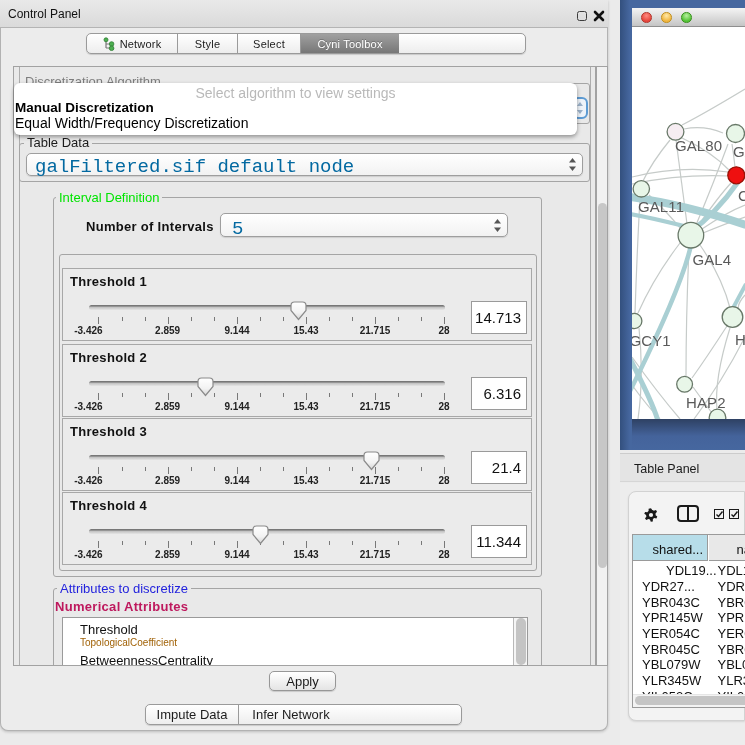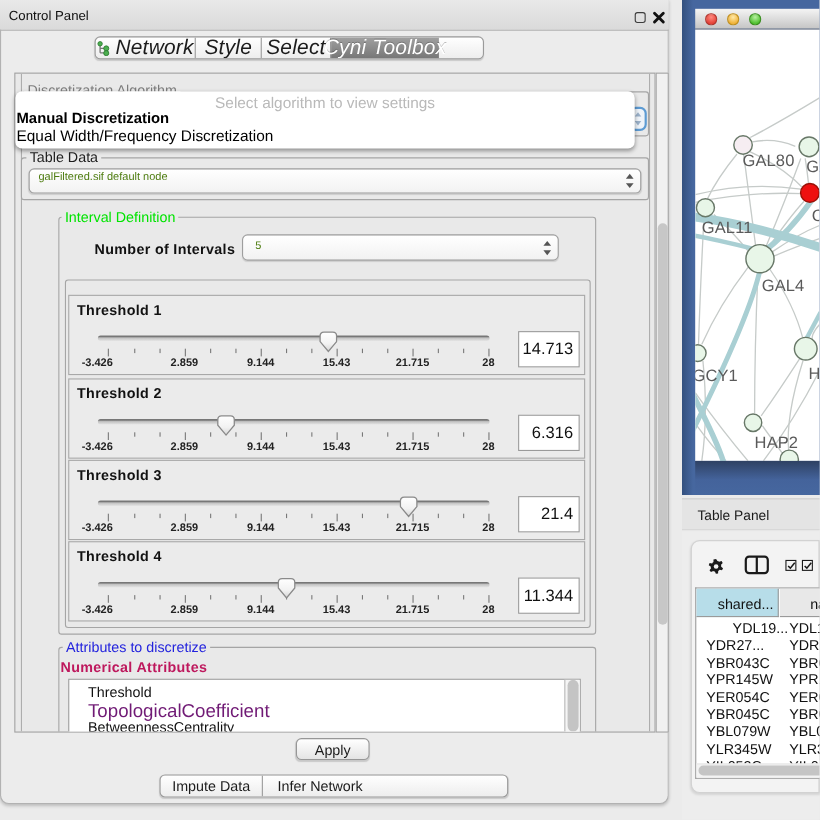--- a/index.html
+++ b/index.html
@@ -2,21 +2,21 @@
 <html><head><meta charset="utf-8">
 <style>
 *{margin:0;padding:0;box-sizing:border-box;}
 html,body{width:745px;height:745px;overflow:hidden;background:#ebebeb;
  font-family:"Liberation Sans",sans-serif;}
 .abs{position:absolute;}
 .grp{position:absolute;border:1px solid #a5a5a5;border-radius:3px;}
 .glabel{position:absolute;background:#e9e9e9;padding:0 3px;white-space:nowrap;}
 .combo{position:absolute;background:linear-gradient(#ffffff,#f2f2f2);
  border:1px solid #9e9e9e;border-radius:5px;box-shadow:0 1px 1px rgba(0,0,0,.12);}
-.ctext{position:absolute;font-size:10px;color:#4d7c0f;white-space:nowrap;}
+.ctext{position:absolute;font-size:19px;color:#0369a1;white-space:nowrap;font-family:Liberation Mono, monospace;}
 .seg{position:absolute;height:21px;display:flex;border:1px solid #9a9a9a;font-size:13px;
  border-radius:5px;overflow:hidden;background:linear-gradient(#ffffff,#ededed);
  box-shadow:0 1px 1px rgba(0,0,0,.15);}
 .seg div{height:100%;display:flex;align-items:center;justify-content:center;
  font-size:inherit;color:#1c1c1c;border-right:1px solid #9a9a9a;white-space:nowrap;}
 .seg div:last-child{border-right:none;}
 .seg div.sel{background:linear-gradient(#a0a0a0,#777777);color:#ffffff;
  text-shadow:0 -1px 0 rgba(0,0,0,.25);}
 .tick{position:absolute;width:1px;background:#787878;}
 .tlabel{position:absolute;font-size:10px;font-weight:bold;color:#222;
@@ -32,21 +32,21 @@
 .rowtxt{position:absolute;font-size:13px;color:#111;white-space:nowrap;}
 </style></head><body>
 
 <div class="abs" style="left:0;top:0;width:608px;height:731px;background:#ececec;border:1px solid #b2b2b2;border-top:none;border-radius:0 0 8px 8px;box-shadow:0 1px 3px rgba(0,0,0,.2);"></div>
 <div class="abs" style="left:0;top:0;width:608px;height:28px;background:linear-gradient(#e9e9e9,#dadada);border-bottom:1px solid #b4b4b4;"></div>
 <div class="abs" style="left:8px;top:7px;font-size:12px;color:#111;">Control Panel</div>
 <div class="abs" style="left:577px;top:11px;width:10px;height:10px;border:1.6px solid #3c3c3c;border-radius:2.5px;"></div>
 <svg class="abs" style="left:593px;top:10px;" width="12" height="12" viewBox="0 0 12 12">
     <path d="M2 2 L10 10 M10 2 L2 10" stroke="#111" stroke-width="2.6" stroke-linecap="round"></path>
   </svg>
-<div class="seg" style="left:86px;top:33px;width:354px;font-size:19px;letter-spacing:0.2px;font-style:italic;">
+<div class="seg" style="left:86px;top:33px;width:440px;font-size:11px;letter-spacing:0.2px;">
 <div style="width:91px;"><svg width="13" height="14" viewBox="0 0 13 14" style="margin-right:4px;">
         <path d="M3 3 V11 M3 7 H8 M3 11 H8" stroke="#777" stroke-width="1.2" fill="none"></path>
         <circle cx="3" cy="2.8" r="2" fill="#4caf50" stroke="#2e7d32" stroke-width="0.8"></circle>
         <circle cx="8.6" cy="7" r="2.3" fill="#4caf50" stroke="#2e7d32" stroke-width="0.8"></circle>
         <circle cx="8.6" cy="11.3" r="2.3" fill="#4caf50" stroke="#2e7d32" stroke-width="0.8"></circle>
       </svg>Network</div>
 <div style="width:60px;">Style</div>
 <div style="width:63px;">Select</div>
 <div class="sel" style="width:98px;">Cyni Toolbox</div>
 </div>
@@ -226,21 +226,21 @@
           </defs>
           <path d="M1 4.5 Q1 1 4.5 1 L12.5 1 Q16 1 16 4.5 L16 9.5 L8.5 18.5 L1 9.5 Z" fill="url(#tg)" stroke="#8a8a8a" stroke-width="1.2"></path>
         </svg>
 <div class="vbox" style="left:408px;top:32px;">11.344</div>
 </div>
 <div class="grp" style="left:53px;top:588px;width:489px;height:90px;"></div>
 <div class="glabel" style="left:57px;top:581px;font-size:13px;color:#2323dd;">Attributes to discretize</div>
 <div class="abs" style="left:55px;top:599px;font-size:13px;font-weight:bold;color:#be185d;letter-spacing:0.3px;">Numerical Attributes</div>
 <div class="abs" style="left:62px;top:617px;width:466px;height:60px;background:#ffffff;border:1px solid #9a9a9a;"></div>
 <div class="abs" style="left:80px;top:622px;font-size:13px;color:#111;">Threshold</div>
-<div class="abs" style="left:80px;top:637px;font-size:17px;color:#701a75;">TopologicalCoefficient</div>
+<div class="abs" style="left:80px;top:637px;font-size:10px;color:#a16207;">TopologicalCoefficient</div>
 <div class="abs" style="left:80px;top:653px;font-size:13px;color:#111;">BetweennessCentrality</div>
 <div class="abs" style="left:513px;top:618px;width:14px;height:58px;background:#f5f5f5;border-left:1px solid #b8b8b8;"></div>
 <div class="abs" style="left:515.5px;top:618px;width:10px;height:47px;border-radius:5px;background:#c4c4c4;"></div>
 </div>
   </div>
 <div class="abs" style="left:596px;top:66px;width:12px;height:600px;background:#f1f1f1;border:1px solid #a2a2a2;border-left:1px solid #a2a2a2;"></div>
 <div class="abs" style="left:598px;top:203px;width:8.5px;height:365px;border-radius:4.5px;background:#c7c7c7;"></div>
 <div class="abs" style="left:14px;top:83px;width:563px;height:52px;background:#ffffff;border-radius:6px;box-shadow:0 2px 4px rgba(0,0,0,.38);"></div>
 <div class="abs" style="left:14px;top:85px;width:563px;text-align:center;font-size:14px;color:#b9b9b9;">Select algorithm to view settings</div>
 <div class="abs" style="left:15px;top:99.5px;font-size:13.5px;font-weight:bold;color:#000;">Manual Discretization</div>

